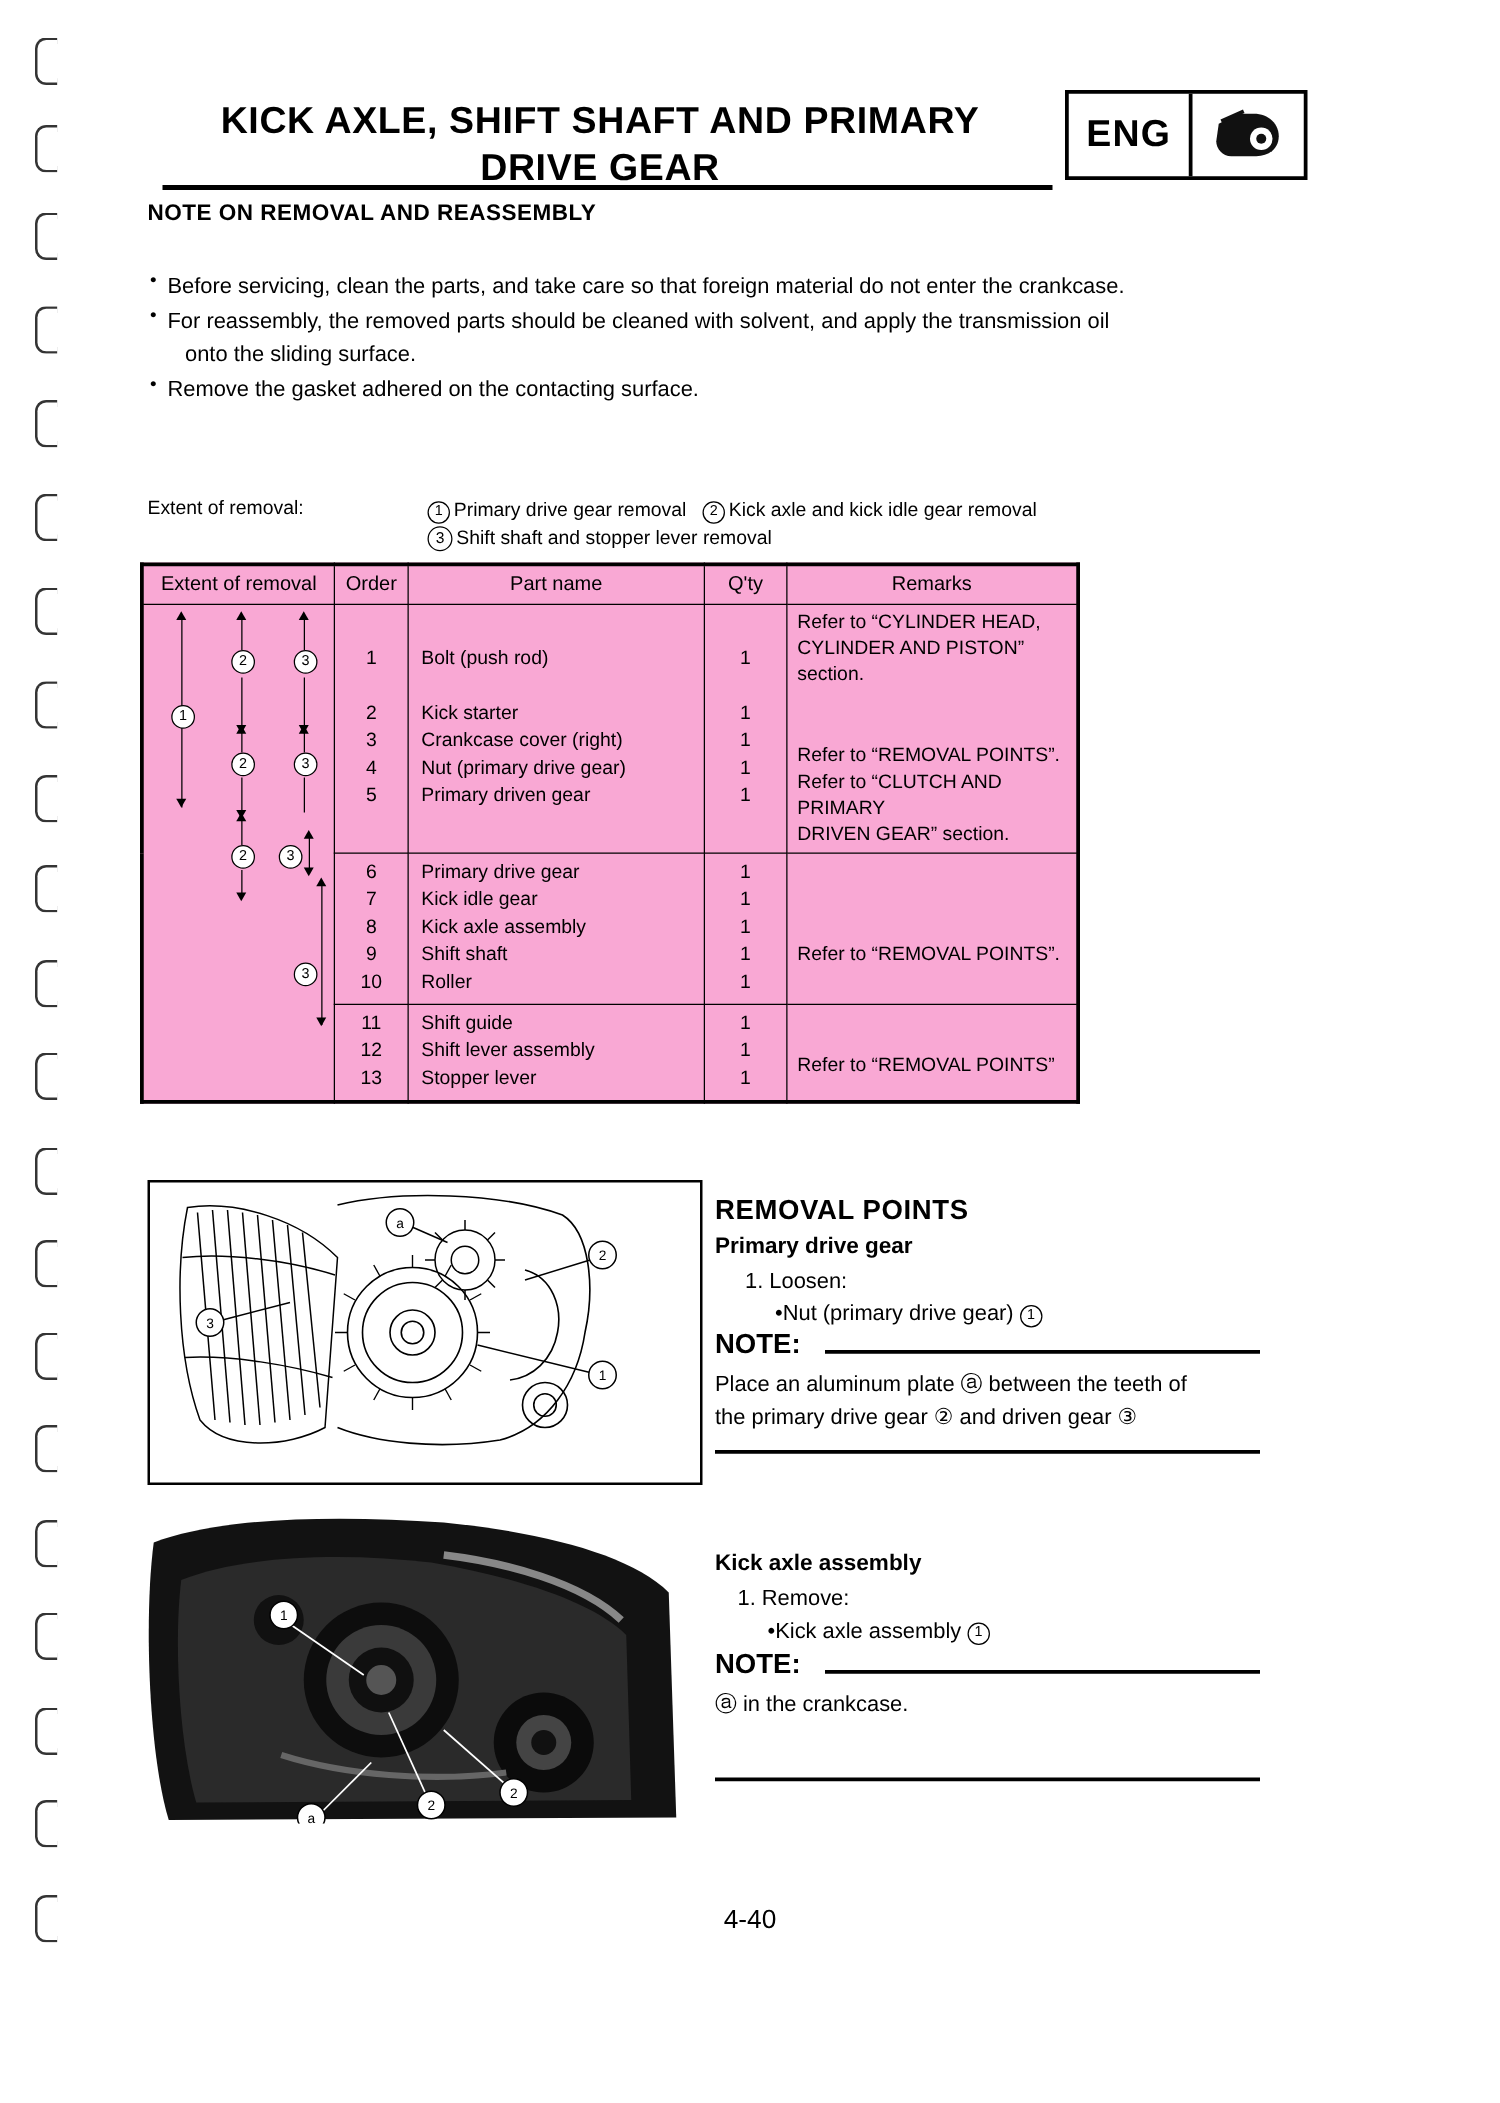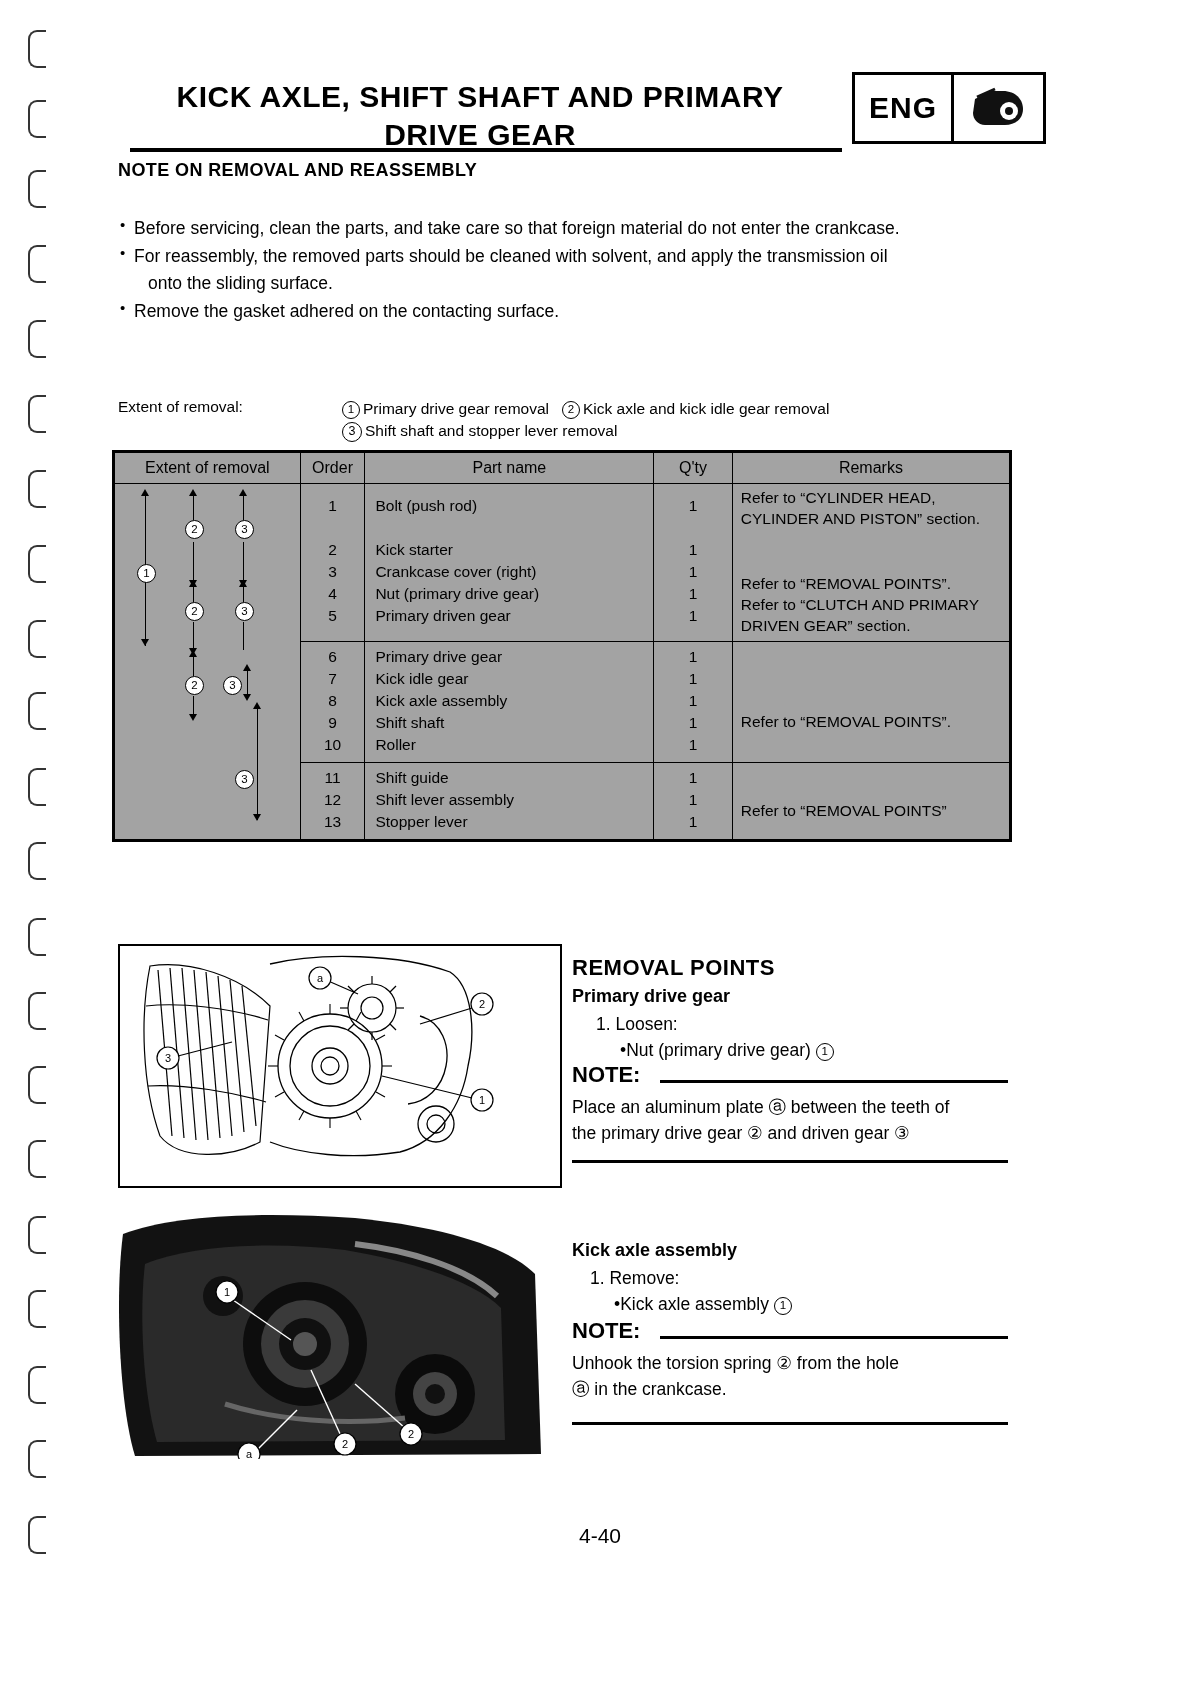--- a/index.html
+++ b/index.html
@@ -49,22 +49,22 @@
   
   .extent-label{position:absolute;left:118px;top:398px;font-size:15.5px;}
   .extent-legend{position:absolute;left:306px;top:398px;font-size:15.5px;line-height:1.45;width:700px;margin-left:36px;}
   .cnum{
     display:inline-block;width:16px;height:16px;line-height:15px;text-align:center;
     border:1.4px solid #000;border-radius:50%;font-size:11.5px;vertical-align:1px;margin-right:3px;
   }
   .cnum.big{width:18px;height:18px;line-height:17px;font-size:12.5px;}
 
   
-  .tbl{position:absolute;left:112px;top:450px;width:900px;border:3px solid #000;
-       border-collapse:collapse;background:#a3a3a3;}
+  .tbl{position:absolute;left:112px;top:450px;width:752px;border:3px solid #000;
+       border-collapse:collapse;background:#f9a8d4;}
   .tbl td,.tbl th{border:1.5px solid #000;font-size:15.5px;font-weight:normal;padding:0;}
   .tbl thead th{height:30px;font-size:16px;text-align:center;}
   .c-extent{width:186px;}
   .c-order{width:64px;text-align:center;}
   .c-part{width:290px;}
   .c-qty{width:78px;text-align:center;}
   .c-rem{width:278px;}
   .diagcell{vertical-align:top;position:relative;}
   .orders,.parts,.qtys{padding:4px 0 6px 0;}
   .orders div{text-align:center;height:22px;line-height:22px;}
@@ -460,19 +460,18 @@
 
   <div class="kick-title">Kick axle assembly</div>
   <div class="kick-step">1. Remove:</div>
   <div class="kick-item">
     •<span>Kick axle assembly</span>
     <span class="cnum">1</span>
   </div>
   <div class="note2">NOTE:</div>
   <div class="note2-rule"></div>
   <div class="note2-body">
-    <div>Unhook the torsion spring ② from the hole</div>
     <div>ⓐ in the crankcase.</div>
   </div>
   <div class="hr2"></div>
 
   <div class="pagenum">4-40</div>
 </div>
 
 </body></html>

